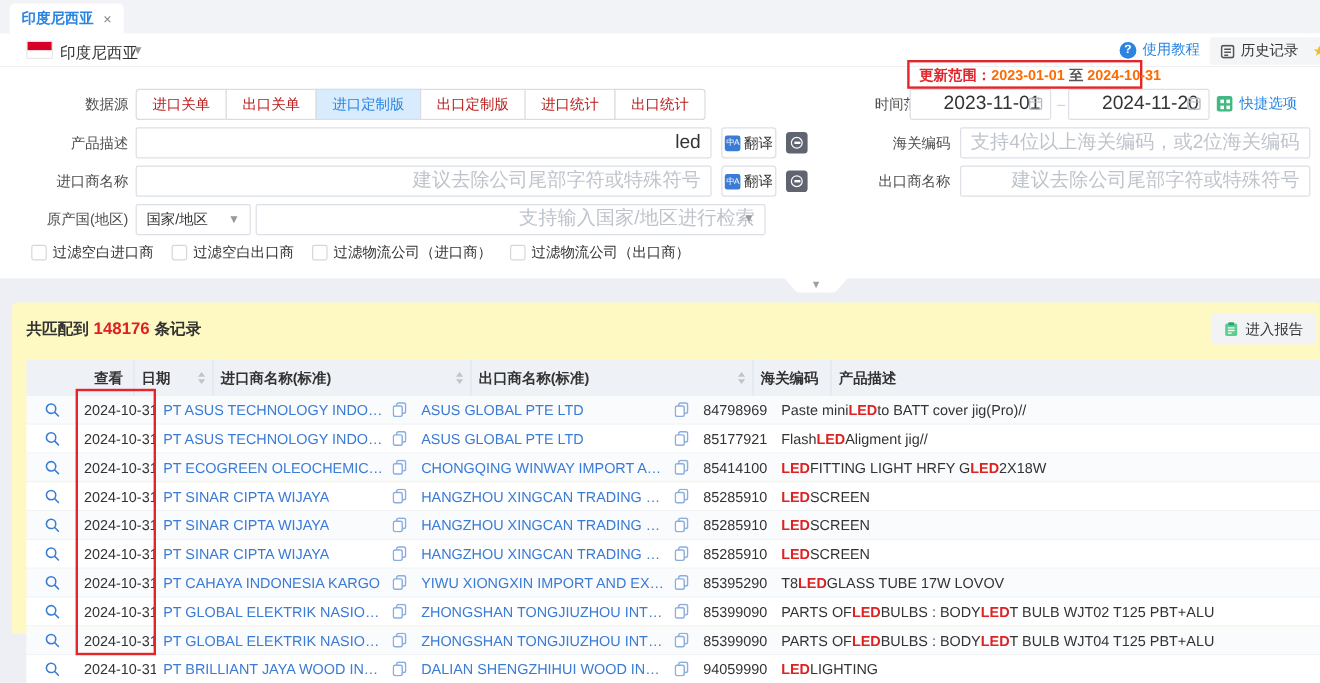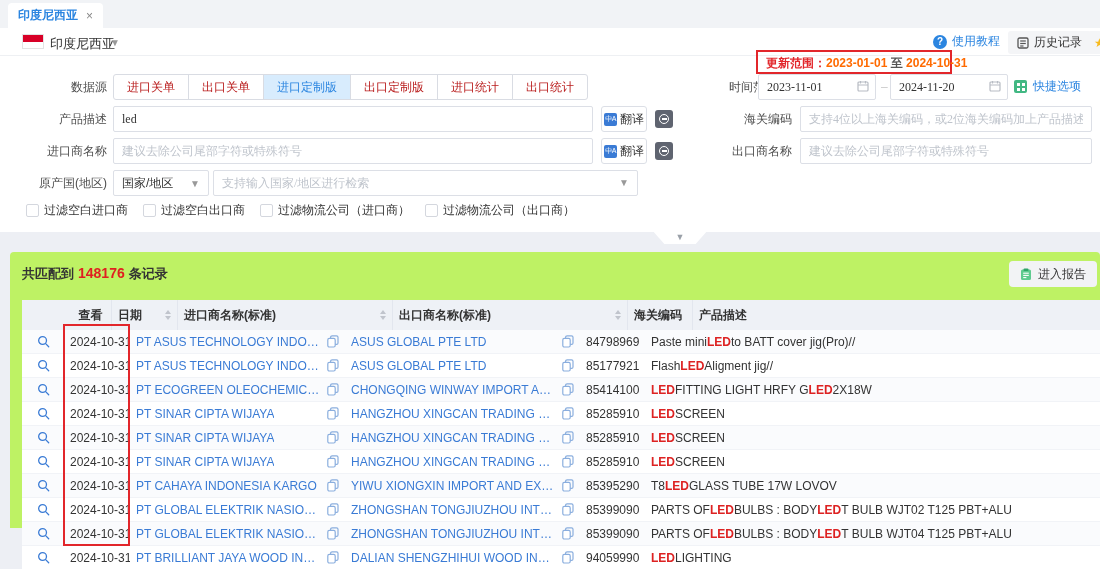--- a/index.html
+++ b/index.html
@@ -34,21 +34,21 @@
   #upd-text { left:766px; top:55px; font-weight:bold; white-space:nowrap; z-index:10; }
   #upd-text .lbl { color:#e2262b; }
   #upd-text .dt { color:#ff6a00; }
   #upd-text .zhi { color:#555; }
 
   
   #form { left:0; top:56px; width:1100px; height:176px; background:#fff; }
   .flabel { position:absolute; left:0; width:107px; text-align:right; color:#4d4d4d; line-height:26px; }
   .rlabel { position:absolute; left:690px; width:102px; text-align:right; color:#4d4d4d; line-height:26px; }
   .inp { position:absolute; height:26px; border:1px solid #dcdfe6; border-radius:2px; background:#fff;
-    font-family:Liberation Serif, serif; font-size:12px; color:#333; padding:0 8px; outline:none; }
+    font-family:Liberation Sans, sans-serif; font-size:16px; color:#333; padding:0 8px; outline:none;text-align:right; }
   .inp::placeholder { color:#bfc4cc; }
 
   
   #ds-tabs { left:113px; top:18px; display:flex; }
   .dstab { height:26px; line-height:24px; padding:0 13px; border:1px solid #d9dce3; background:#fff;
     margin-left:-1px; cursor:pointer; color:#b91c1c; white-space:nowrap; }
   .dstab:first-child { margin-left:0; border-radius:3px 0 0 3px; }
   .dstab:last-child { border-radius:0 3px 3px 0; }
   .dstab.active { background:#d8ecfd; color:#2b85e0; }
 
@@ -83,21 +83,21 @@
   .fitem { display:flex; align-items:center; gap:5px; cursor:pointer; color:#333; }
   .cb { width:13px; height:13px; border:1px solid #d4d7de; border-radius:2px; background:#fff; }
 
   
   #collapse { left:652px; top:230px; width:56px; height:14px; background:#fff; z-index:5;
     clip-path:polygon(0 0,100% 0,78% 100%,22% 100%); display:flex; align-items:center; justify-content:center;
     color:#9aa0a8; font-size:9px; cursor:pointer; }
 
   
   #graybg { left:0; top:232px; width:1100px; height:337px; background:#edeff4; }
-  #panel { left:10px; top:252px; width:1090px; height:276px; background:#bef264; border-radius:4px 4px 0 0;text-decoration:underline; }
+  #panel { left:10px; top:252px; width:1090px; height:276px; background:#fef9c3; border-radius:4px 4px 0 0;text-decoration:underline; }
   #summary { position:absolute; left:12px; top:13px; font-size:13px; font-weight:bold; color:#333; }
   #summary .cnt { color:#e02020; font-size:14px; padding:0 4px; }
   #report { position:absolute; right:3px; top:9px; height:26px; padding:0 11px; background:#f2f3f5; border-radius:4px;
     display:flex; align-items:center; gap:6px; color:#333; cursor:pointer; }
 
   #table { position:absolute; left:12px; top:48px; width:1078px; }
   .thr, .tr { display:grid; grid-template-columns:42px 66px 215px 235px 65px 1fr; }
   .thr { background:#eef1f6; height:30px; font-weight:bold;padding-left:48px; }
   .thr .th { display:flex; align-items:center; padding:0 6px; border-right:1px solid #e2e6ee; overflow:hidden; white-space:nowrap; }
   .thr .th:last-child { border-right:none; }

